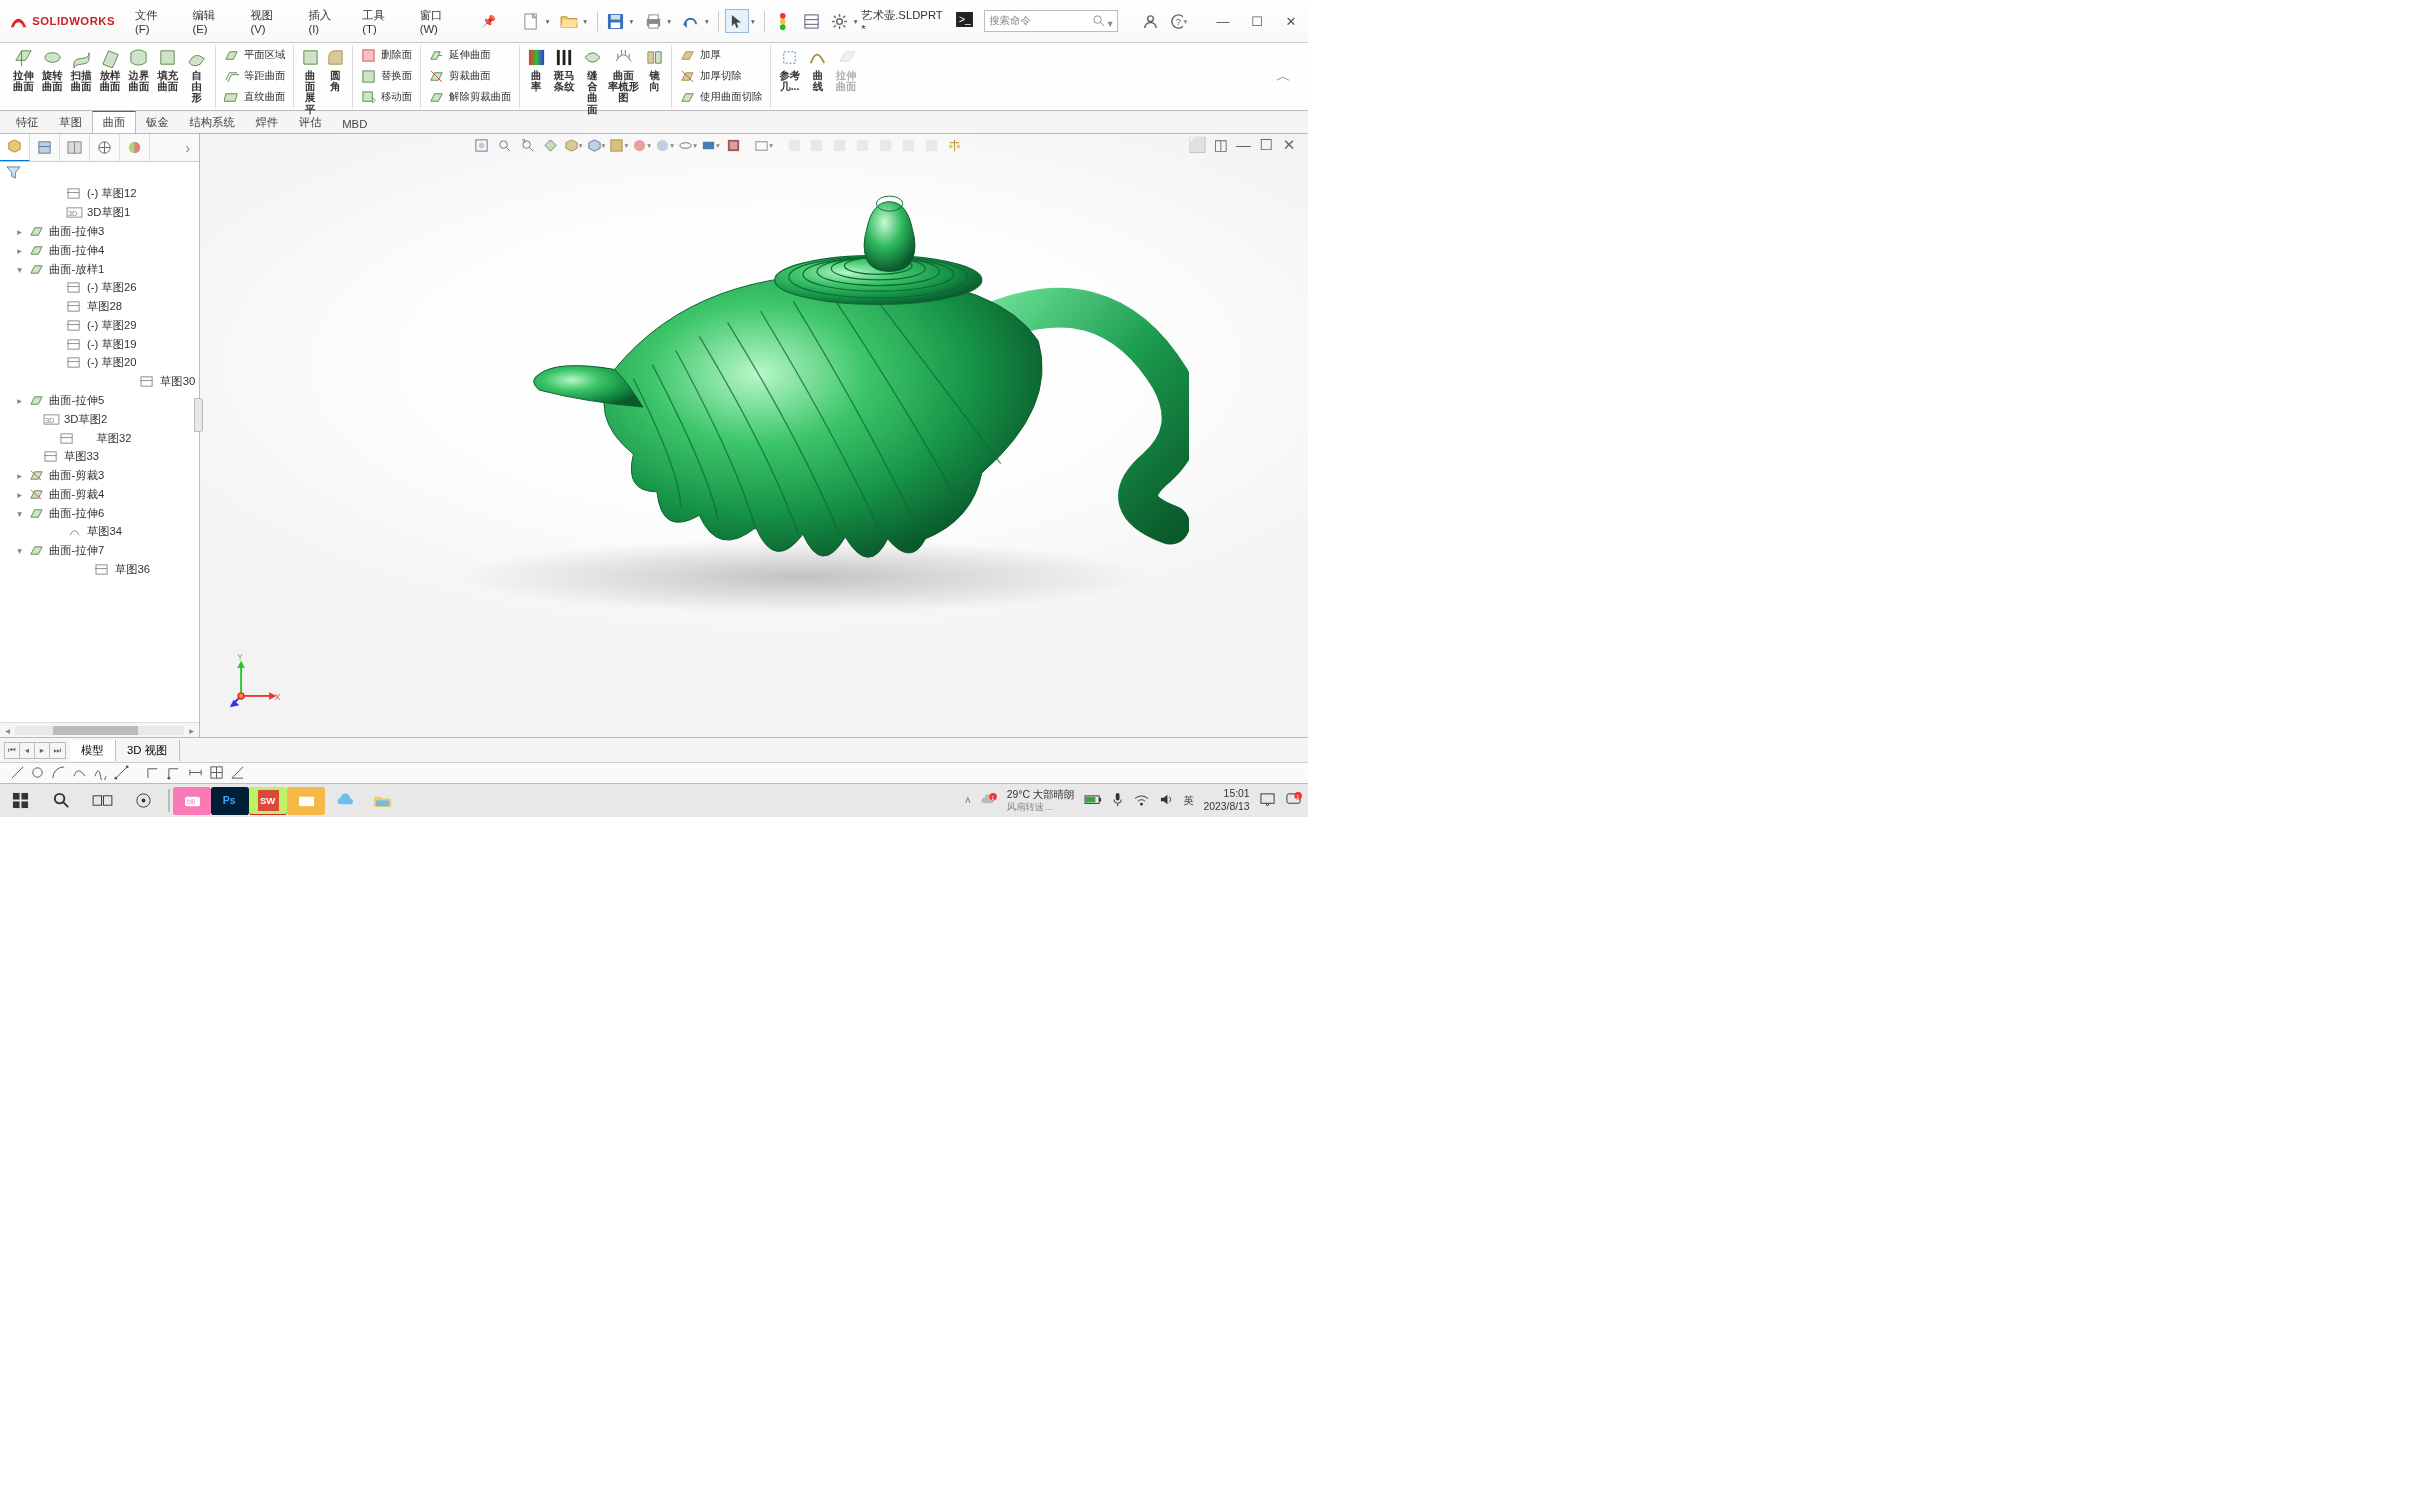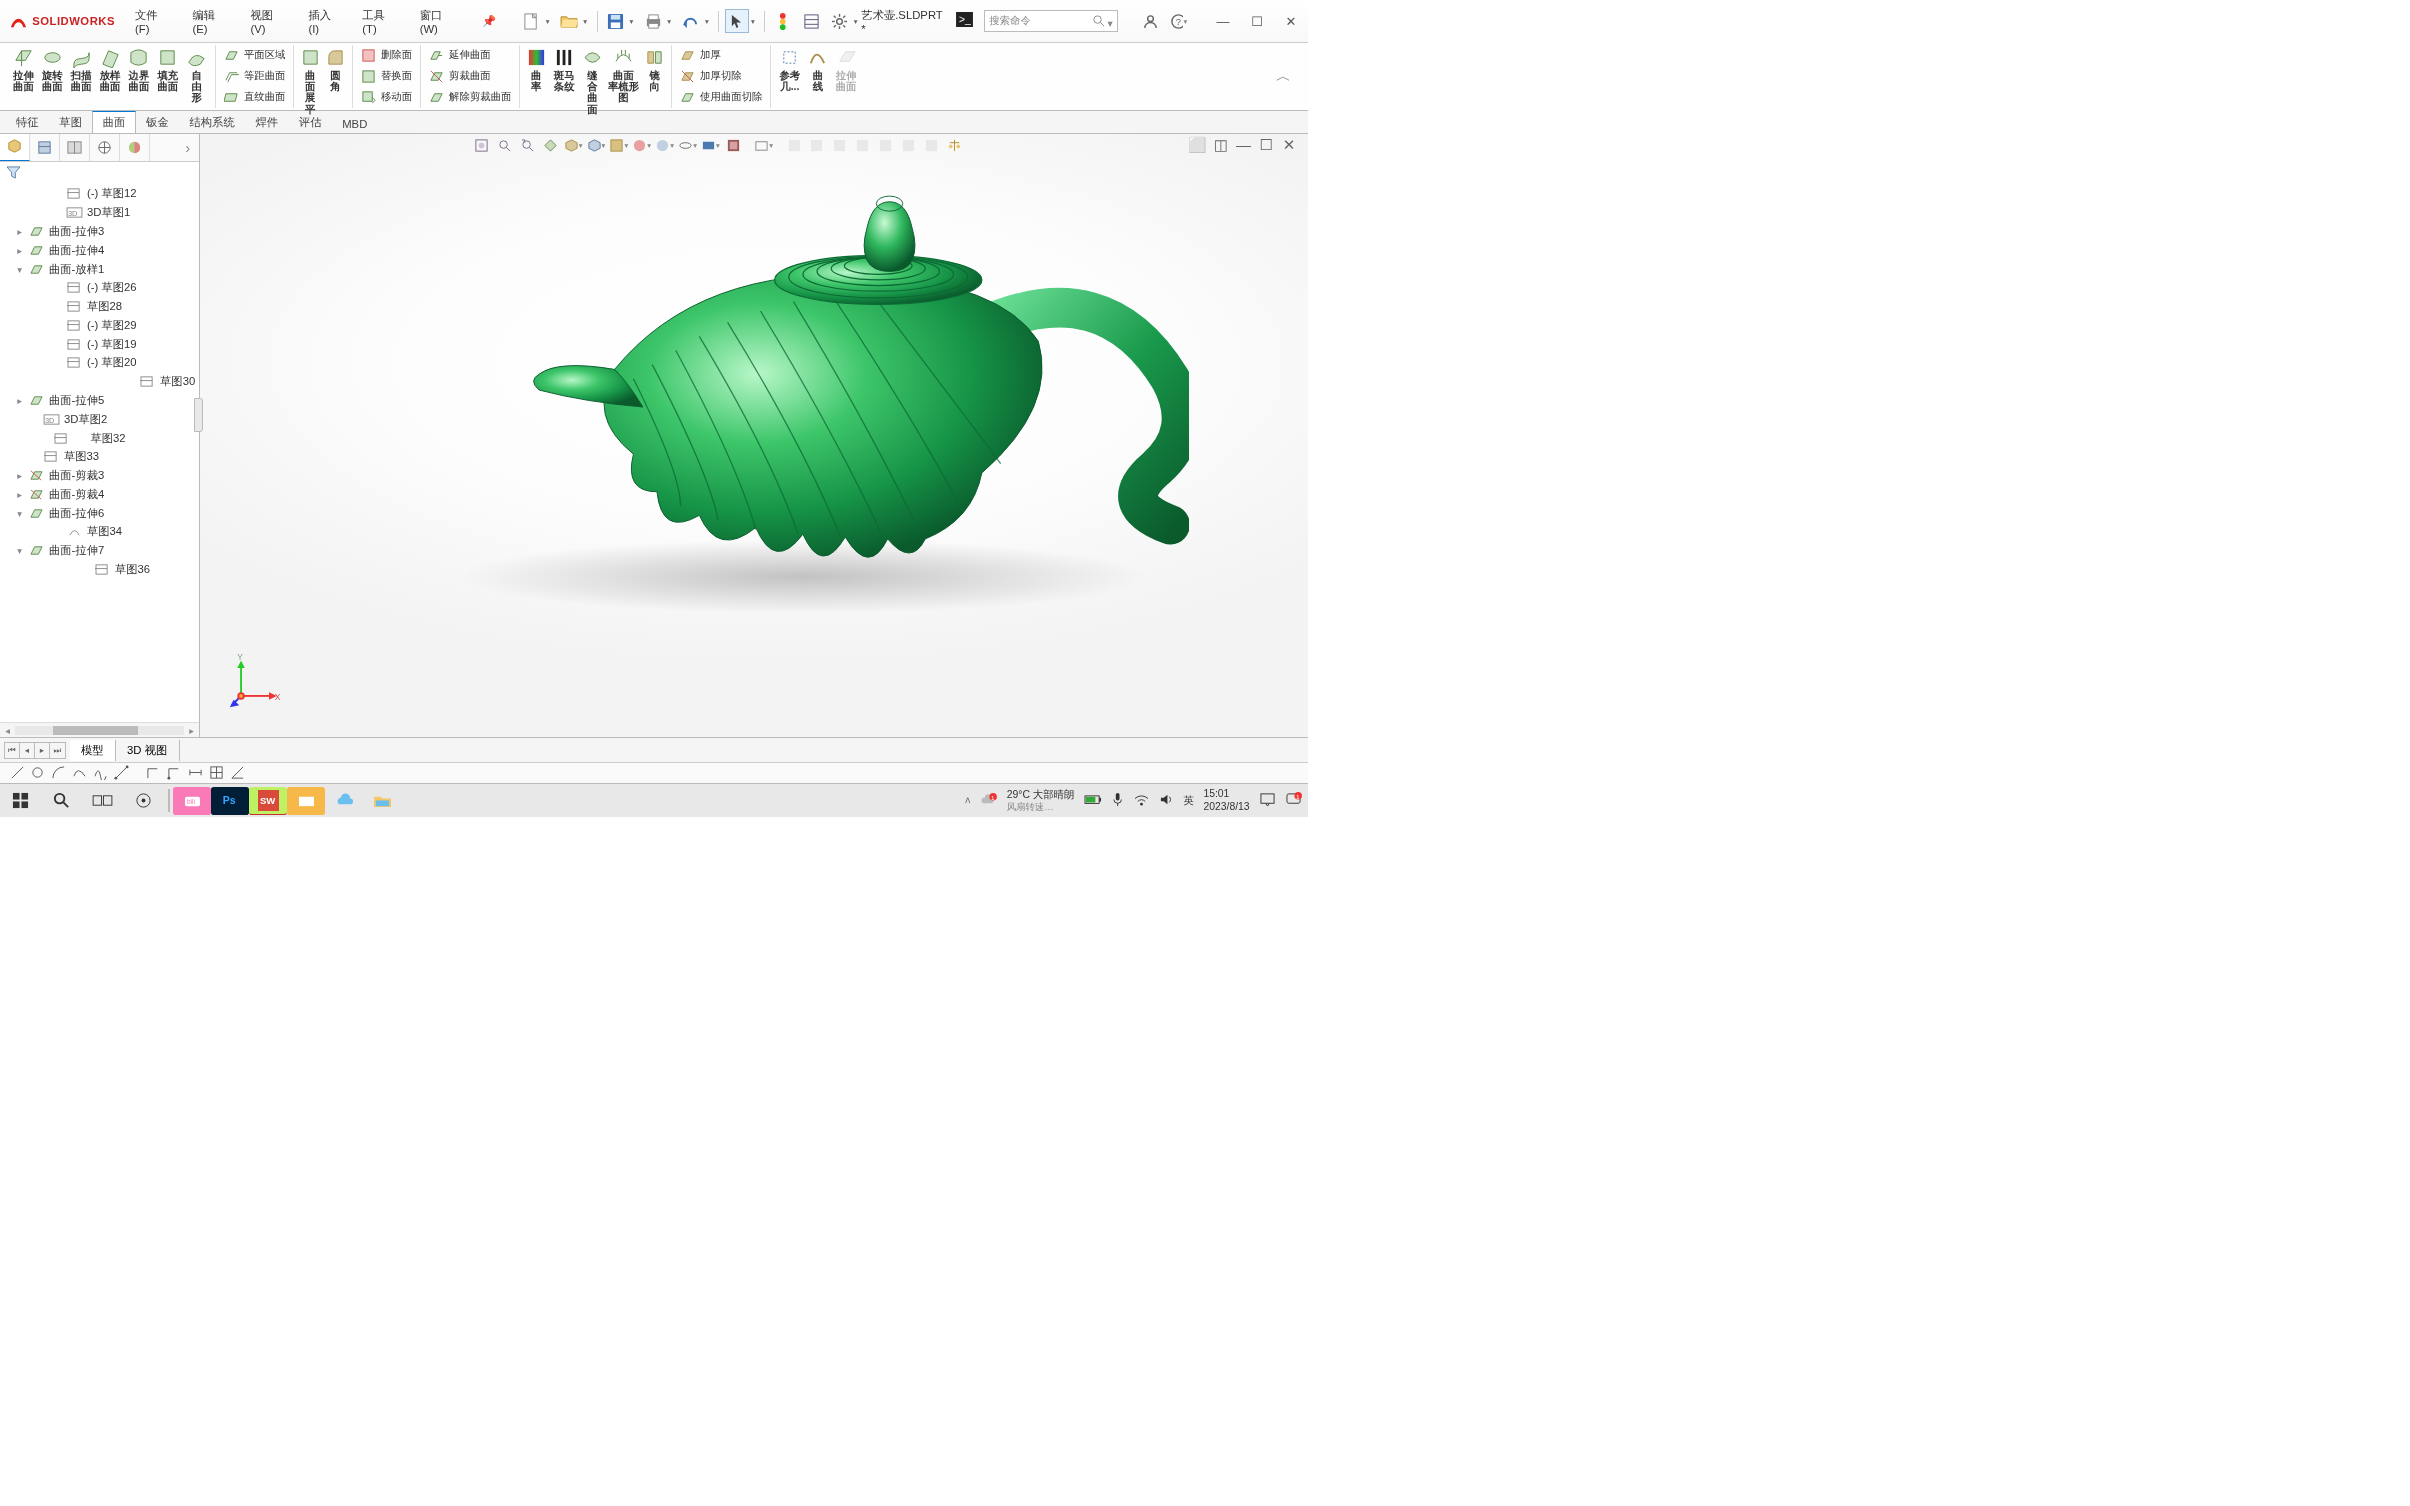--- a/index.html
+++ b/index.html
@@ -96,21 +96,21 @@
 
 
 .statusbar { height:21px; background:#f2f2f2; border-top:0.9px solid #bbb; display:flex; align-items:center; font-size:10.4px; color:#333; padding:0 7.5px; }
 .statusbar .right { margin-left:auto; display:flex; gap:13px; align-items:center; }
 
 
 .taskbar { position:absolute; bottom:0; left:0; right:0; height:34px; background:#e8e8e8; border-top:0.9px solid #bbb; display:flex; align-items:center; }
 .taskbar .tbtn { width:41px; height:34px; display:flex; align-items:center; justify-content:center; }
 .taskbar .tapp { width:38px; height:28px; display:flex; align-items:center; justify-content:center; border-radius:2.8px; }
 .taskbar .tray { margin-left:auto; display:flex; align-items:center; gap:9.4px; padding:0 5.6px; font-size:10.4px; color:#333; }
-.taskbar .clock { text-align:left; line-height:12.2px; }
+.taskbar .clock { text-align:right; line-height:12.2px; }
 </style>
 </head>
 <body>
 
 <div class="titlebar">
   <div class="logo">
     <svg width="19" height="19" viewBox="0 0 20 20">
         <path fill="#e2231a" d="M2 16 C6 4 14 4 18 16 L15 16 C13 9 7 9 5 16 Z"></path>
       </svg>
     <span>SOLIDWORKS</span>
@@ -853,21 +853,21 @@
         <div class="tree-item" style="padding-left: 30px;">
           <span class="exp"></span>
           <span class="tic">
             <svg width="19" height="13" viewBox="0 0 18 14" style="font-size:12px">
               <rect x="1" y="2" width="16" height="10" fill="none" stroke="#888"></rect>
               <text x="2" y="11" font-size="8" fill="#888">3D</text>
             </svg>
           </span>
           <span>3D草图2</span>
         </div>
-        <div class="tree-item" style="padding-left: 24px; gap: 20px;">
+        <div class="tree-item" style="padding-left: 30px; gap: 20px;">
           <span class="exp"></span>
           <span class="tic">
             <svg width="15" height="13" viewBox="0 0 16 14">
               <rect x="1" y="2" width="12" height="10" fill="none" stroke="#888"></rect>
               <line x="1" y1="6" x2="13" y2="6" stroke="#888"></line>
             </svg>
           </span>
           <span>草图32</span>
         </div>
         <div class="tree-item" style="padding-left: 30px;">

